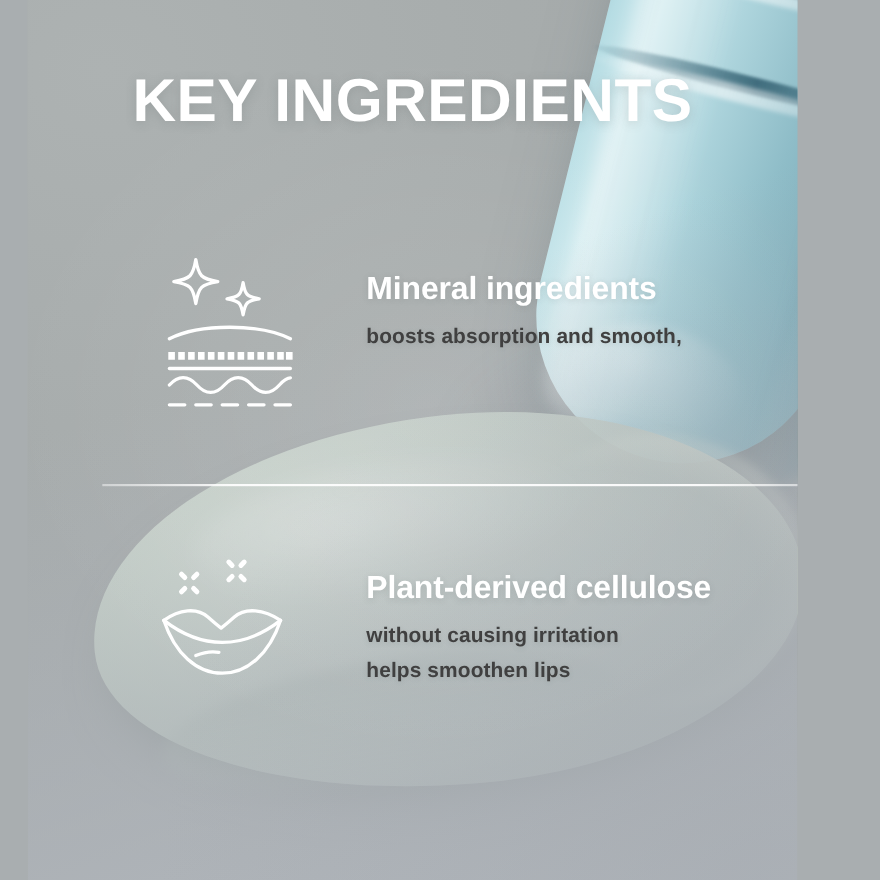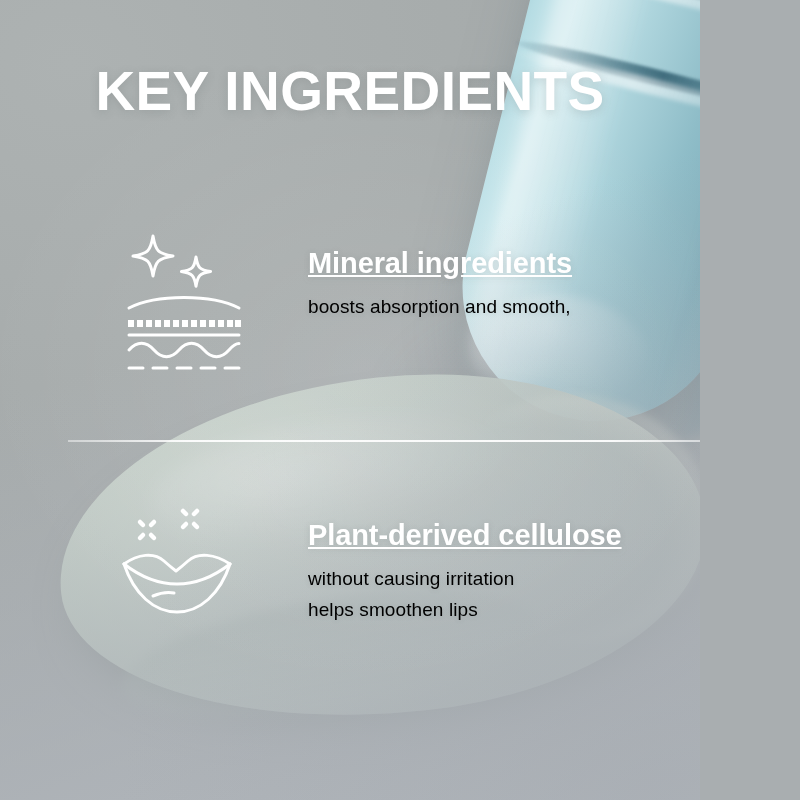--- a/index.html
+++ b/index.html
@@ -10,20 +10,21 @@
   body {
     font-family: "Liberation Sans", sans-serif;
   }
 
   #poster {
     position: relative;
     width: 700px;
     height: 800px;
     overflow: hidden;
     background: #a9aeae;
+    margin-left: 25px;
   }
 
   
   .bg-base {
     position: absolute;
     inset: 0;
     background:
       radial-gradient(120% 90% at 10% 8%, #adb2b2 0%, #a7acac 45%, #a3a8aa 100%);
   }
   .bg-cool {
@@ -228,26 +229,25 @@
   .row-plant .text-box { margin-left: 72px; padding-top: 12px; }
 
   .head {
     color: #ffffff;
     font-size: 29px;
     font-weight: 700;
     letter-spacing: -0.1px;
     line-height: 1.1;
     margin: 0 0 12px 0;
     text-shadow: 0 1px 6px rgba(90,100,100,0.18);
-    text-decoration: underline;
   }
   .body-line {
-    color: #000000;
+    color: #404040;
     font-size: 19px;
-    font-weight: 400;
+    font-weight: 700;
     line-height: 1.62;
     letter-spacing: 0.1px;
     text-shadow: 0 1px 5px rgba(90,100,100,0.16);
   }
 
   .divider {
     position: absolute;
     left: 68px;
     top: 440px;
     width: 664px;

